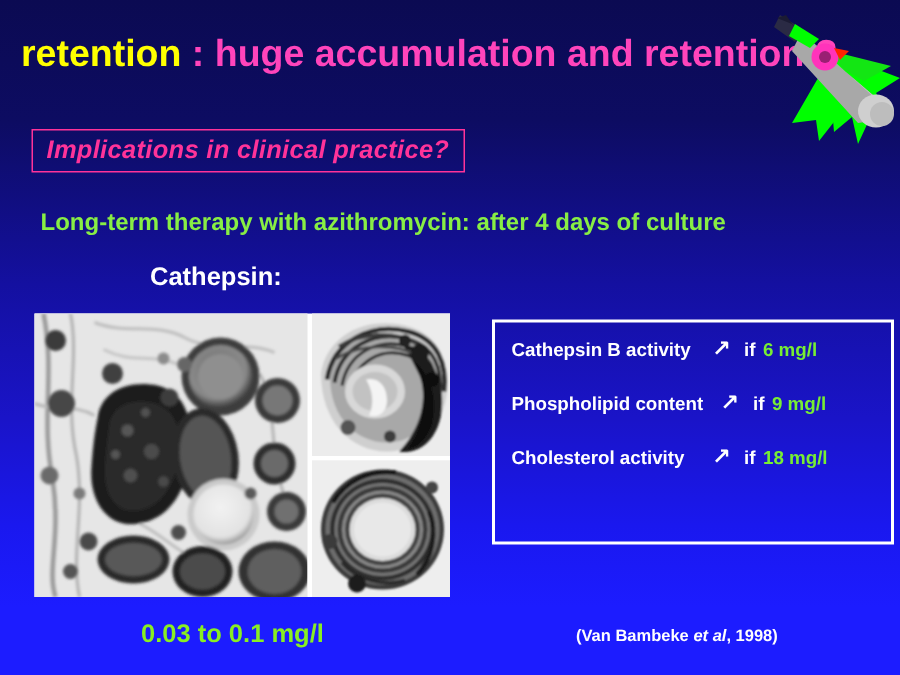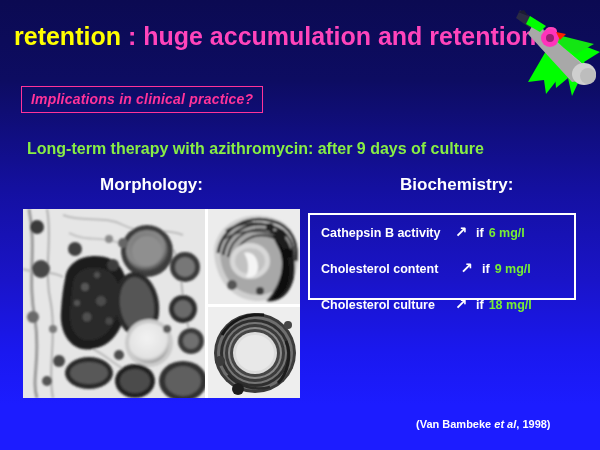--- a/index.html
+++ b/index.html
@@ -23,21 +23,21 @@
   #title .part-b{color:#ff44bb;}
 
   
   #implications-box{
     position:absolute;left:21px;top:86px;
     border:1px solid #ff3399;
     padding:3px 9px 4px 9px;
     background:transparent;
   }
   #implications-box span{
-    color:#ff3399;font-size:14px;font-style:italic;font-weight:bold;
+    color:#ff3399;font-size:17px;font-style:italic;font-weight:bold;
     white-space:nowrap;letter-spacing:0.2px;
   }
 
   
   #subtitle{
     position:absolute;left:27px;top:140px;
     color:#88ee44;font-size:16px;font-weight:bold;white-space:nowrap;
   }
 
   
@@ -53,21 +53,21 @@
     background:#ffffff;
   }
   .mg{position:absolute;overflow:hidden;background:#e9e9e9;}
   #mg-main{left:0;top:0;width:182px;height:189px;}
   #mg-top{left:185px;top:0;width:92px;height:95px;}
   #mg-bottom{left:185px;top:98px;width:92px;height:91px;}
   .mg svg{display:block;width:100%;height:100%;}
 
   
   #biochem-box{
-    position:absolute;left:308px;top:213px;width:268px;height:87px;
+    position:absolute;left:328px;top:213px;width:268px;height:150px;
     border:2px solid #ffffff;
     box-sizing:border-box;
   }
   .bio-row{
     position:absolute;left:11px;right:8px;
     display:flex;align-items:center;white-space:nowrap;
     color:#ffffff;font-size:12.5px;font-weight:bold;
   }
   #bio-row-0{top:9px;}
   #bio-row-1{top:45px;}
@@ -92,21 +92,21 @@
   #bio-row-2 .bio-arrow{width:30px;text-align:center;}
   #bio-row-2 .bio-if{margin-right:5px;}
 
   
   #concentration-caption{
     position:absolute;left:94px;top:413px;
     color:#88ee22;font-size:17px;font-weight:bold;white-space:nowrap;
   }
   #citation{
     position:absolute;left:384px;top:418px;
-    color:#ffffff;font-size:11px;font-weight:bold;white-space:nowrap;margin-left:32px;
+    color:#ffffff;font-size:11px;font-weight:bold;white-space:nowrap;
   }
   #citation .etal{font-style:italic;}
 
   
   #rocket{position:absolute;left:506px;top:0px;width:94px;height:100px;}
   #rocket svg{display:block;}
 </style>
 </head>
 <body>
 
@@ -138,24 +138,23 @@
       <polygon points="14,10 30,20 24,28 10,18" fill="#2a2a44"></polygon>
       <polygon points="12,12 22,16 28,24 18,10" fill="#1b1b33"></polygon>
       <polygon points="24,16 40,26 34,32 20,24" fill="#00ff00"></polygon>
     </svg>
   </div>
 
   <div id="implications-box">
     <span>Implications in clinical practice?</span>
   </div>
 
-  <div id="subtitle">Long-term therapy with azithromycin: after 9 days of culture</div>
-
-  <div id="head-morphology" class="col-head">Morphology:</div>
-  <div id="head-biochemistry" class="col-head">Biochemistry:</div>
+  <div id="subtitle">Long-term therapy with azithromycin: after 4 days of culture</div>
+
+  <div id="head-morphology" class="col-head">Cathepsin:</div>
 
   <div id="micrographs">
 
     <div class="mg" id="mg-main">
       <svg viewBox="0 0 182 189" preserveAspectRatio="none" xmlns="http://www.w3.org/2000/svg">
         <defs>
           <filter id="grain1" x="0" y="0" width="100%" height="100%">
             <feTurbulence type="fractalNoise" baseFrequency="0.9" numOctaves="4" result="n"></feTurbulence>
             <feColorMatrix in="n" type="saturate" values="0"></feColorMatrix>
             <feComponentTransfer>
@@ -310,33 +309,34 @@
   <div id="biochem-box">
 
     <div class="bio-row" id="bio-row-0">
       <span class="bio-label">Cathepsin B activity</span>
       <span class="bio-arrow">↗</span>
       <span class="bio-if">if</span>
       <span class="bio-conc">6 mg/l</span>
     </div>
 
     <div class="bio-row" id="bio-row-1">
-      <span class="bio-label">Cholesterol content</span>
+      <span class="bio-label">Phospholipid content</span>
       <span class="bio-arrow">↗</span>
       <span class="bio-if">if</span>
       <span class="bio-conc">9 mg/l</span>
     </div>
 
     <div class="bio-row" id="bio-row-2">
-      <span class="bio-label">Cholesterol culture</span>
+      <span class="bio-label">Cholesterol activity</span>
       <span class="bio-arrow">↗</span>
       <span class="bio-if">if</span>
       <span class="bio-conc">18 mg/l</span>
     </div>
 
   </div>
 
+  <div id="concentration-caption">0.03 to 0.1 mg/l</div>
 
   <div id="citation">
     <span>(Van Bambeke </span><span class="etal">et al</span><span>, 1998)</span>
   </div>
 
 </div>
 
 </body></html>

